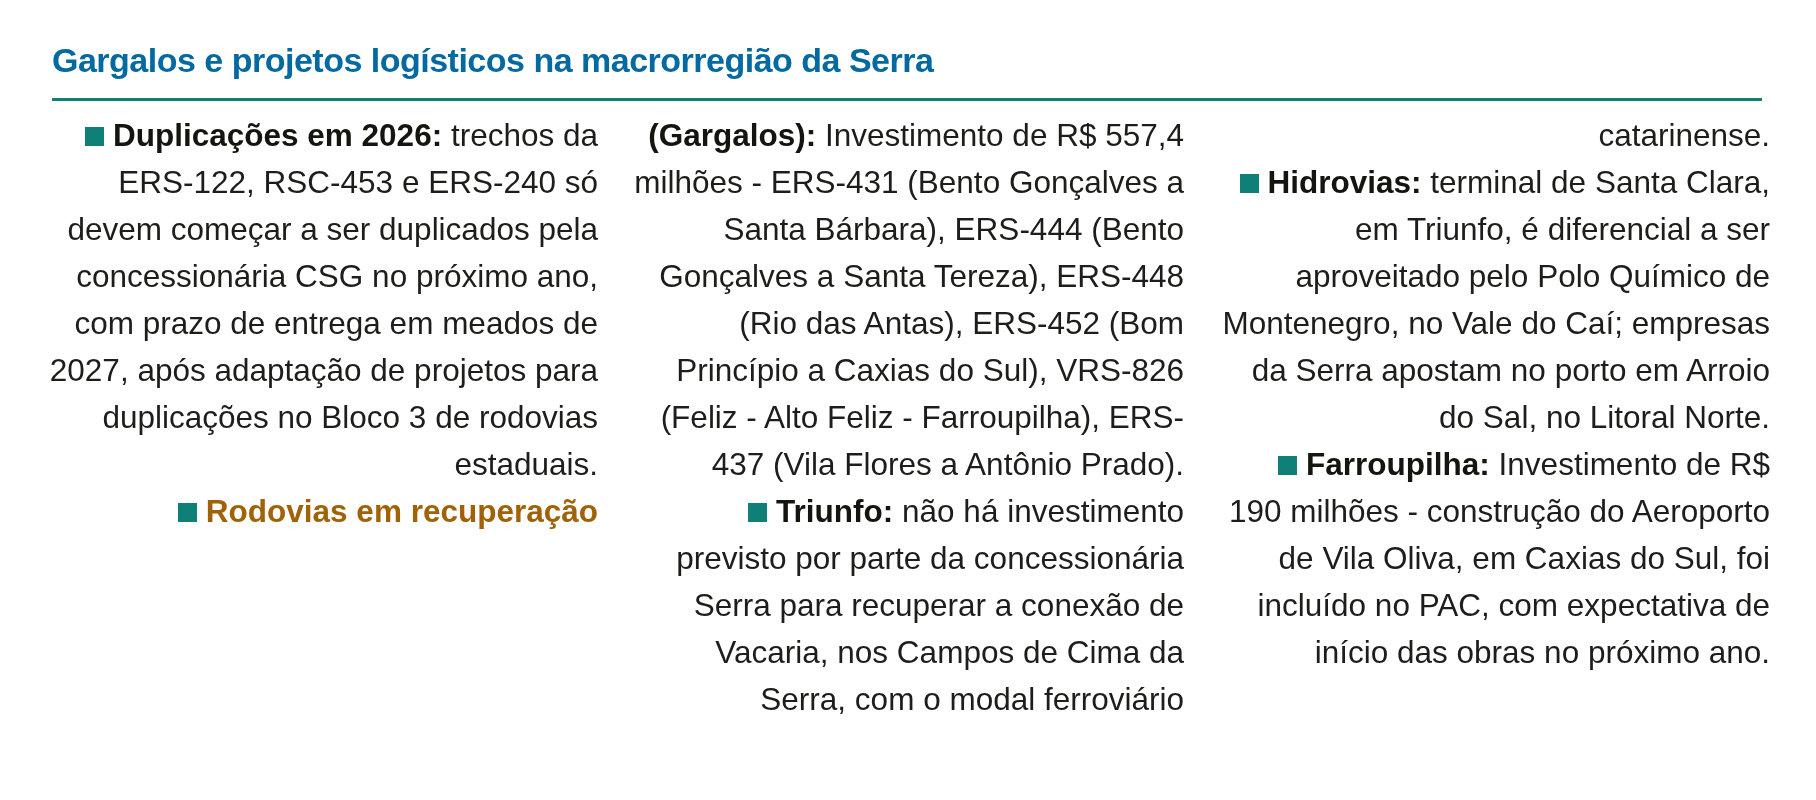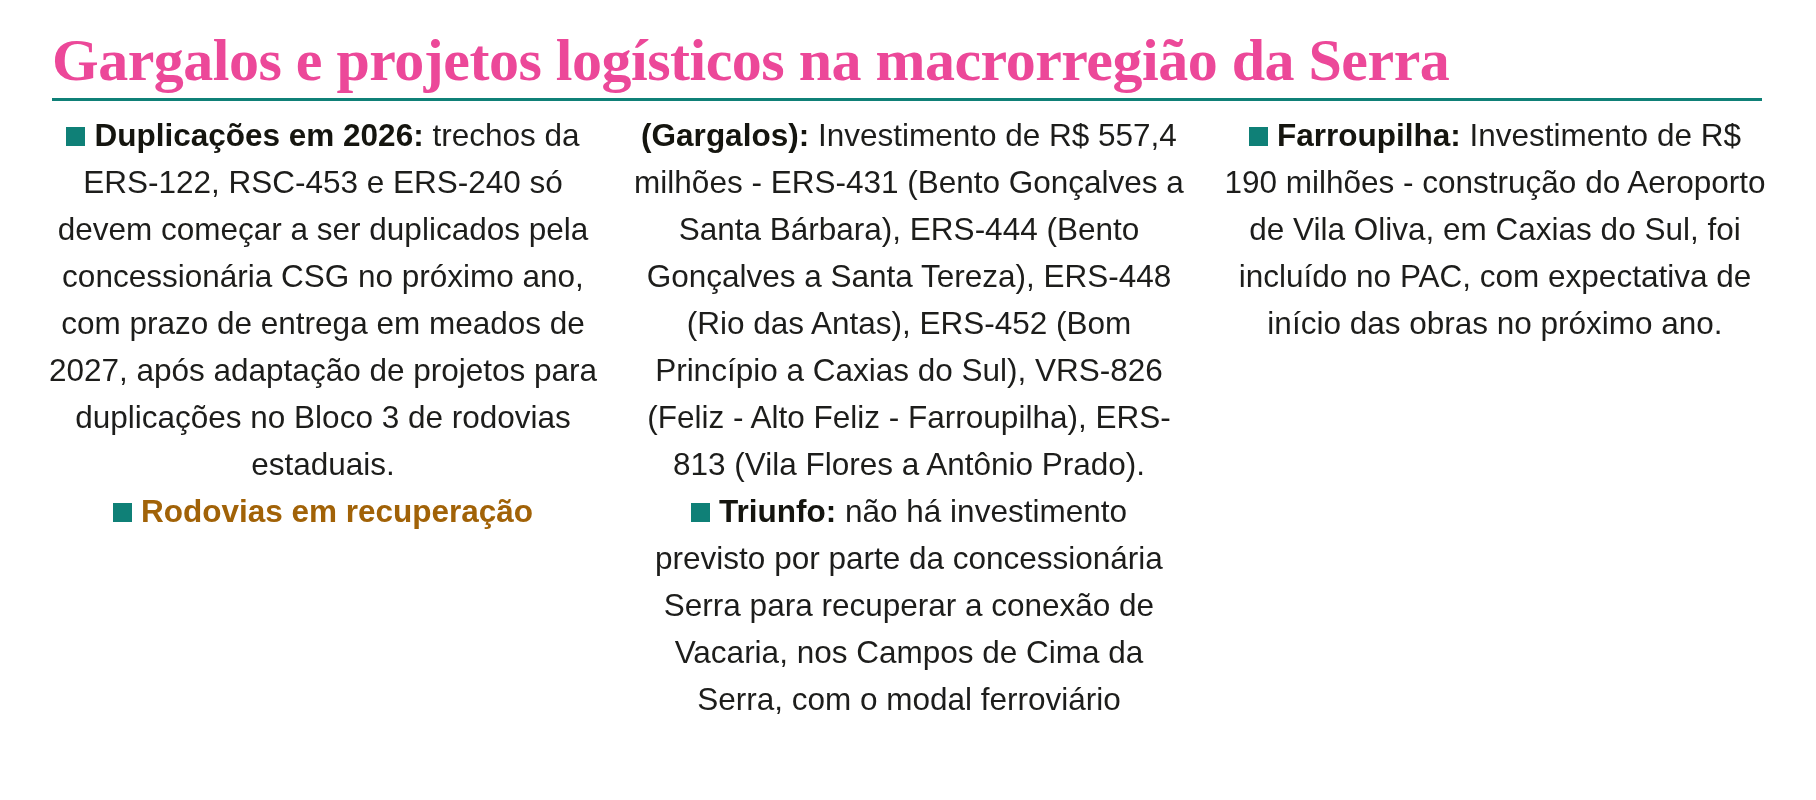--- a/index.html
+++ b/index.html
@@ -13,26 +13,26 @@
     height: 800px;
     background: #ffffff;
     font-family: "Liberation Sans", sans-serif;
     overflow: hidden;
   }
   .headline {
     position: absolute;
     left: 52px;
     top: 32px;
     width: 1700px;
-    font-family: Liberation Serif, serif;
+    font-family: Liberation Sans, sans-serif;
     font-weight: 700;
-    font-size: 60px;
+    font-size: 34px;
     line-height: 56px;
     letter-spacing: -0.5px;
-    color: #ec4899;
+    color: #0369a1;
     white-space: nowrap;
   }
   .rule {
     position: absolute;
     left: 52px;
     top: 98px;
     width: 1710px;
     height: 3px;
     background: #0f8077;
   }
@@ -45,21 +45,21 @@
     gap: 36px;
   }
   .col {
     width: 550px;
   }
   .para {
     font-family: "Liberation Sans", sans-serif;
     font-size: 31.5px;
     line-height: 47px;
     color: #1d1d1b;
-    text-align: center;
+    text-align: right;
     margin: 0;
     padding: 0;
   }
   .para + .para {
     margin-top: 0px;
   }
   .bullet {
     display: inline-block;
     width: 19px;
     height: 19px;
@@ -92,27 +92,33 @@
       <p class="para">
         <span class="bullet"></span><span class="lead">Duplicações em 2026:</span><span> trechos da ERS-122, RSC-453 e ERS-240 só devem começar a ser duplicados pela concessionária CSG no próximo ano, com prazo de entrega em meados de 2027, após adaptação de projetos para duplicações no Bloco 3 de rodovias estaduais.</span>
       </p>
       <p class="para">
         <span class="bullet"></span><span class="bold-only">Rodovias em recuperação</span><span></span>
       </p>
     </div>
 
     <div class="col">
       <p class="para">
-        <span class="lead">(Gargalos):</span><span> Investimento de R$ 557,4 milhões - ERS-431 (Bento Gonçalves a Santa Bárbara), ERS-444 (Bento Gonçalves a Santa Tereza), ERS-448 (Rio das Antas), ERS-452 (Bom Princípio a Caxias do Sul), VRS-826 (Feliz - Alto Feliz - Farroupilha), ERS-813 (Vila Flores a Antônio Prado).</span>
+        <span class="lead">(Gargalos):</span><span> Investimento de R$ 557,4 milhões - ERS-431 (Bento Gonçalves a Santa Bárbara), ERS-444 (Bento Gonçalves a Santa Tereza), ERS-448 (Rio das Antas), ERS-452 (Bom Princípio a Caxias do Sul), VRS-826 (Feliz - Alto Feliz - Farroupilha), ERS-437 (Vila Flores a Antônio Prado).</span>
       </p>
       <p class="para">
         <span class="bullet"></span><span class="lead">Triunfo:</span><span> não há investimento previsto por parte da concessionária Serra para recuperar a conexão de Vacaria, nos Campos de Cima da Serra, com o modal ferroviário</span>
       </p>
     </div>
 
     <div class="col">
+      <p class="para">
+        <span>catarinense.</span>
+      </p>
+      <p class="para">
+        <span class="bullet"></span><span class="lead">Hidrovias:</span><span> terminal de Santa Clara, em Triunfo, é diferencial a ser aproveitado pelo Polo Químico de Montenegro, no Vale do Caí; empresas da Serra apostam no porto em Arroio do Sal, no Litoral Norte.</span>
+      </p>
       <p class="para">
         <span class="bullet"></span><span class="lead">Farroupilha:</span><span> Investimento de R$ 190 milhões - construção do Aeroporto de Vila Oliva, em Caxias do Sul, foi incluído no PAC, com expectativa de início das obras no próximo ano.</span>
       </p>
     </div>
 
   </div>
 </div>
 
 </body></html>

